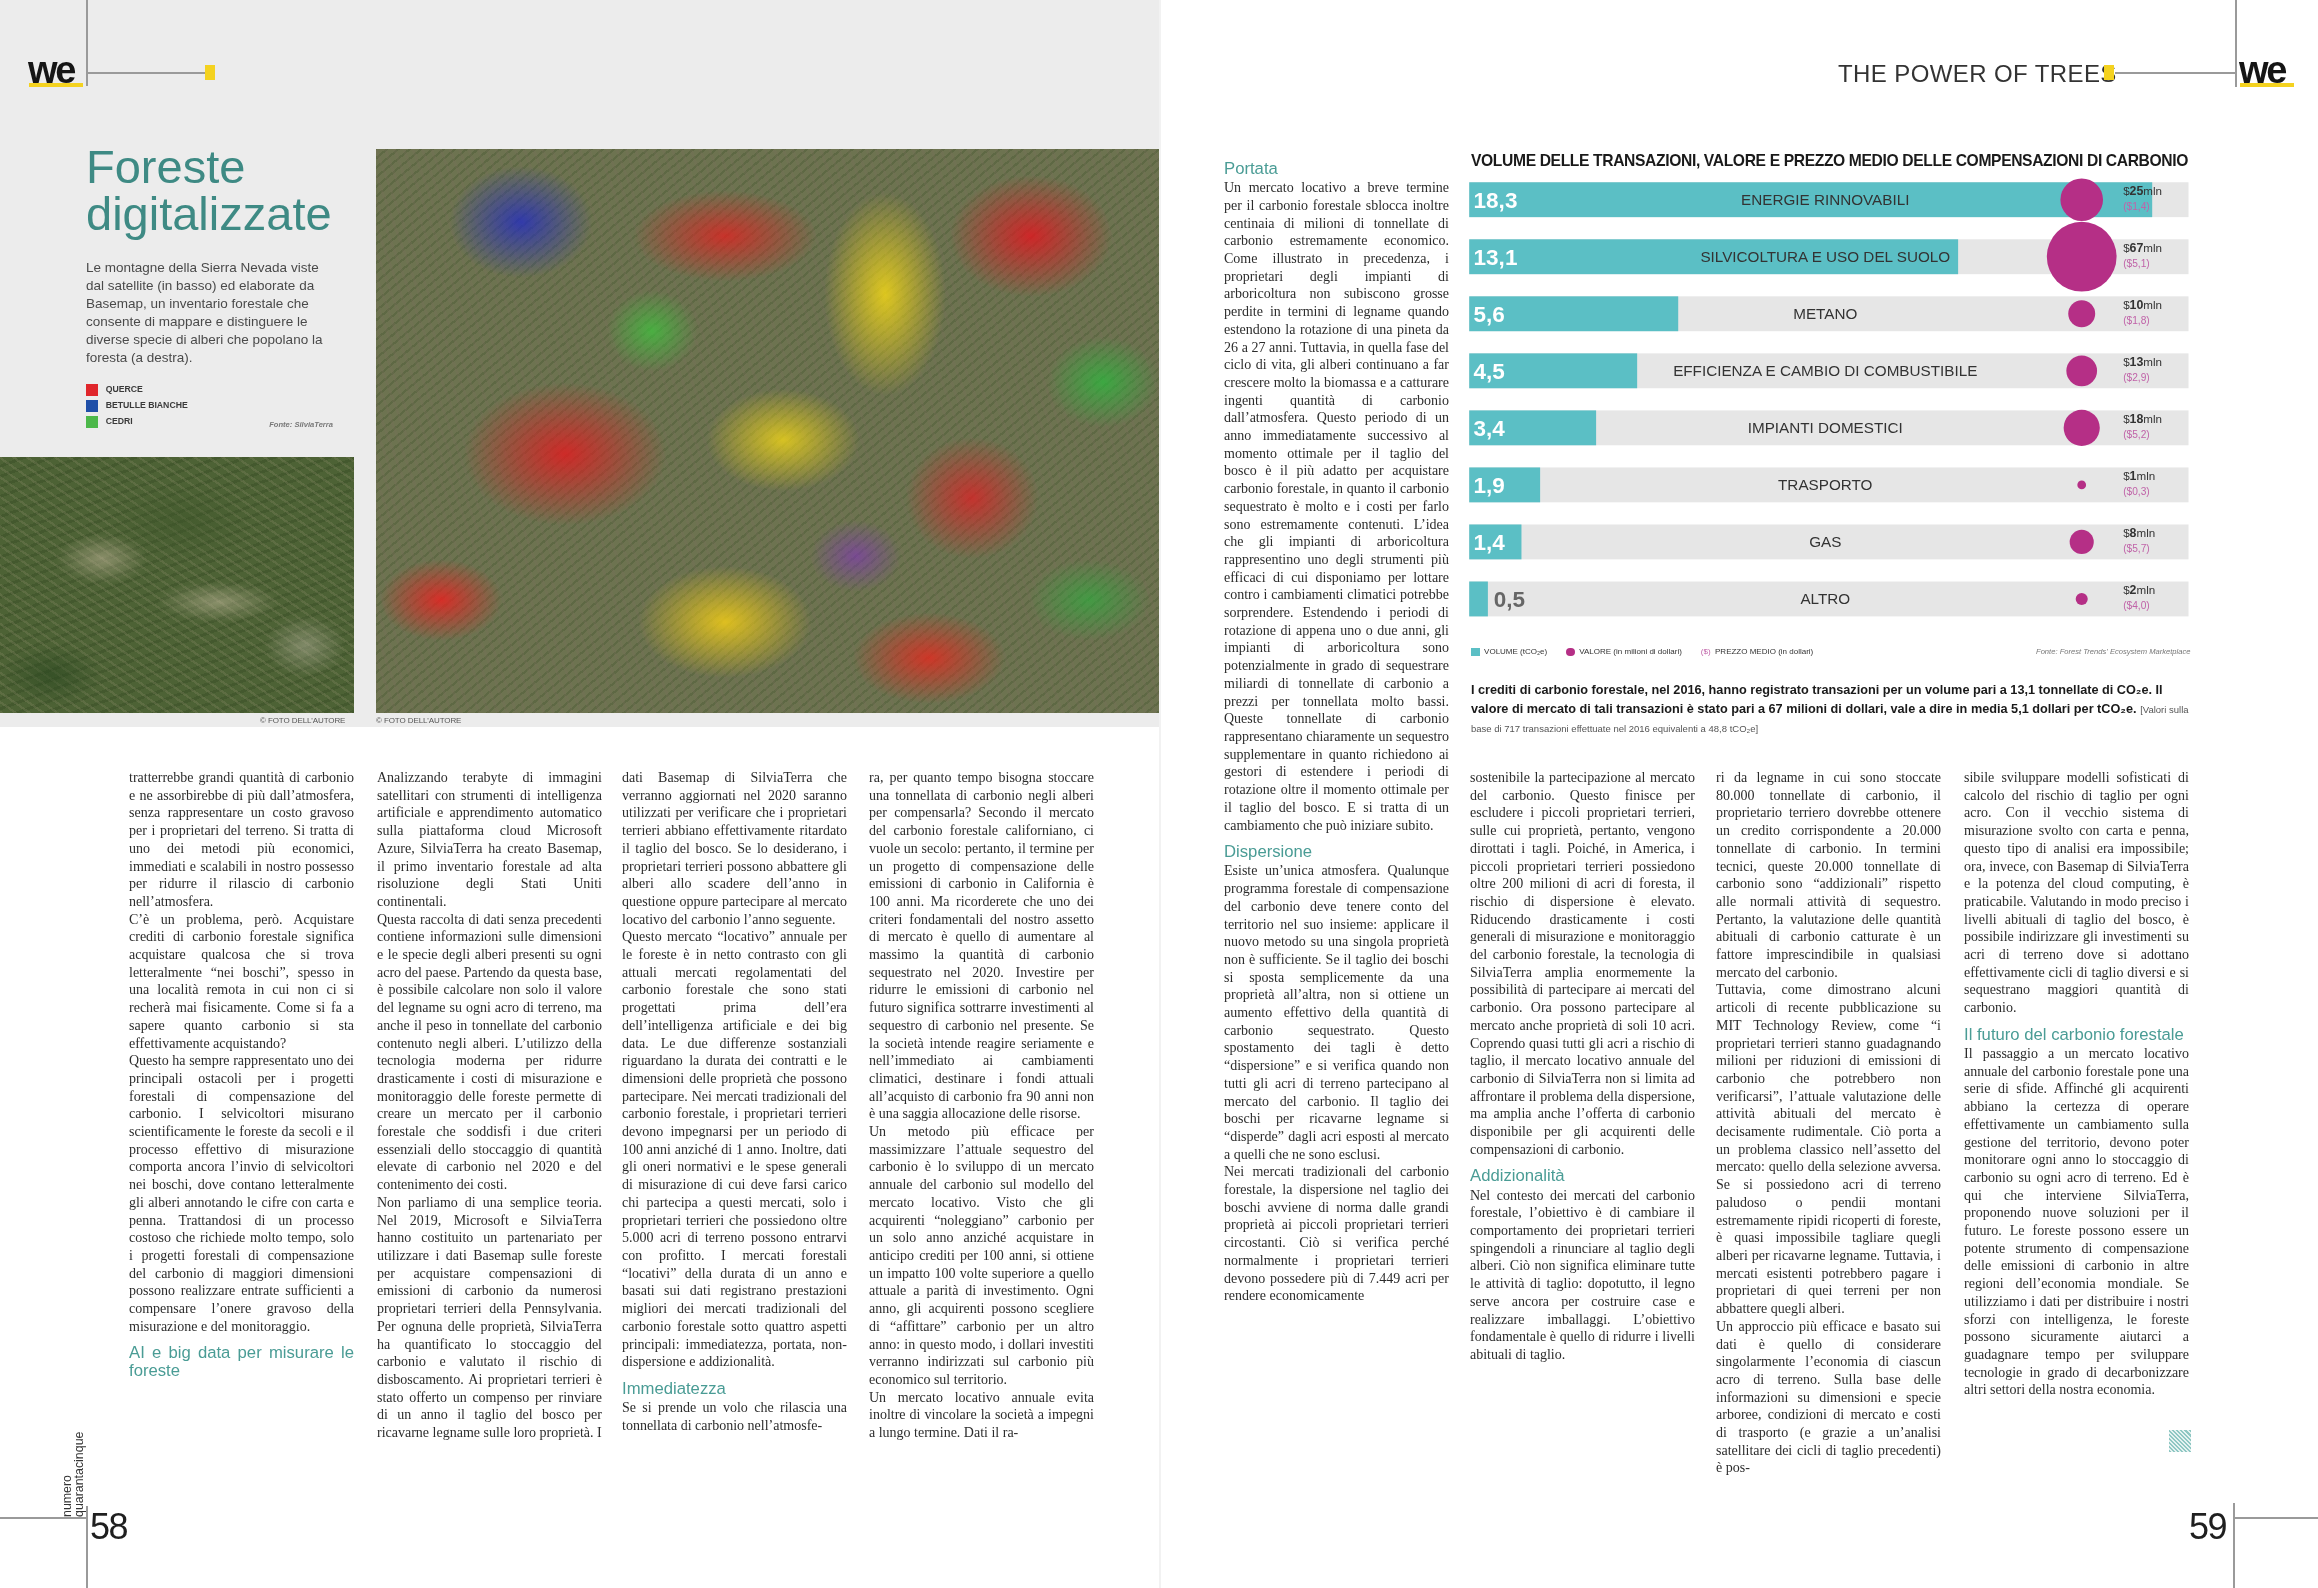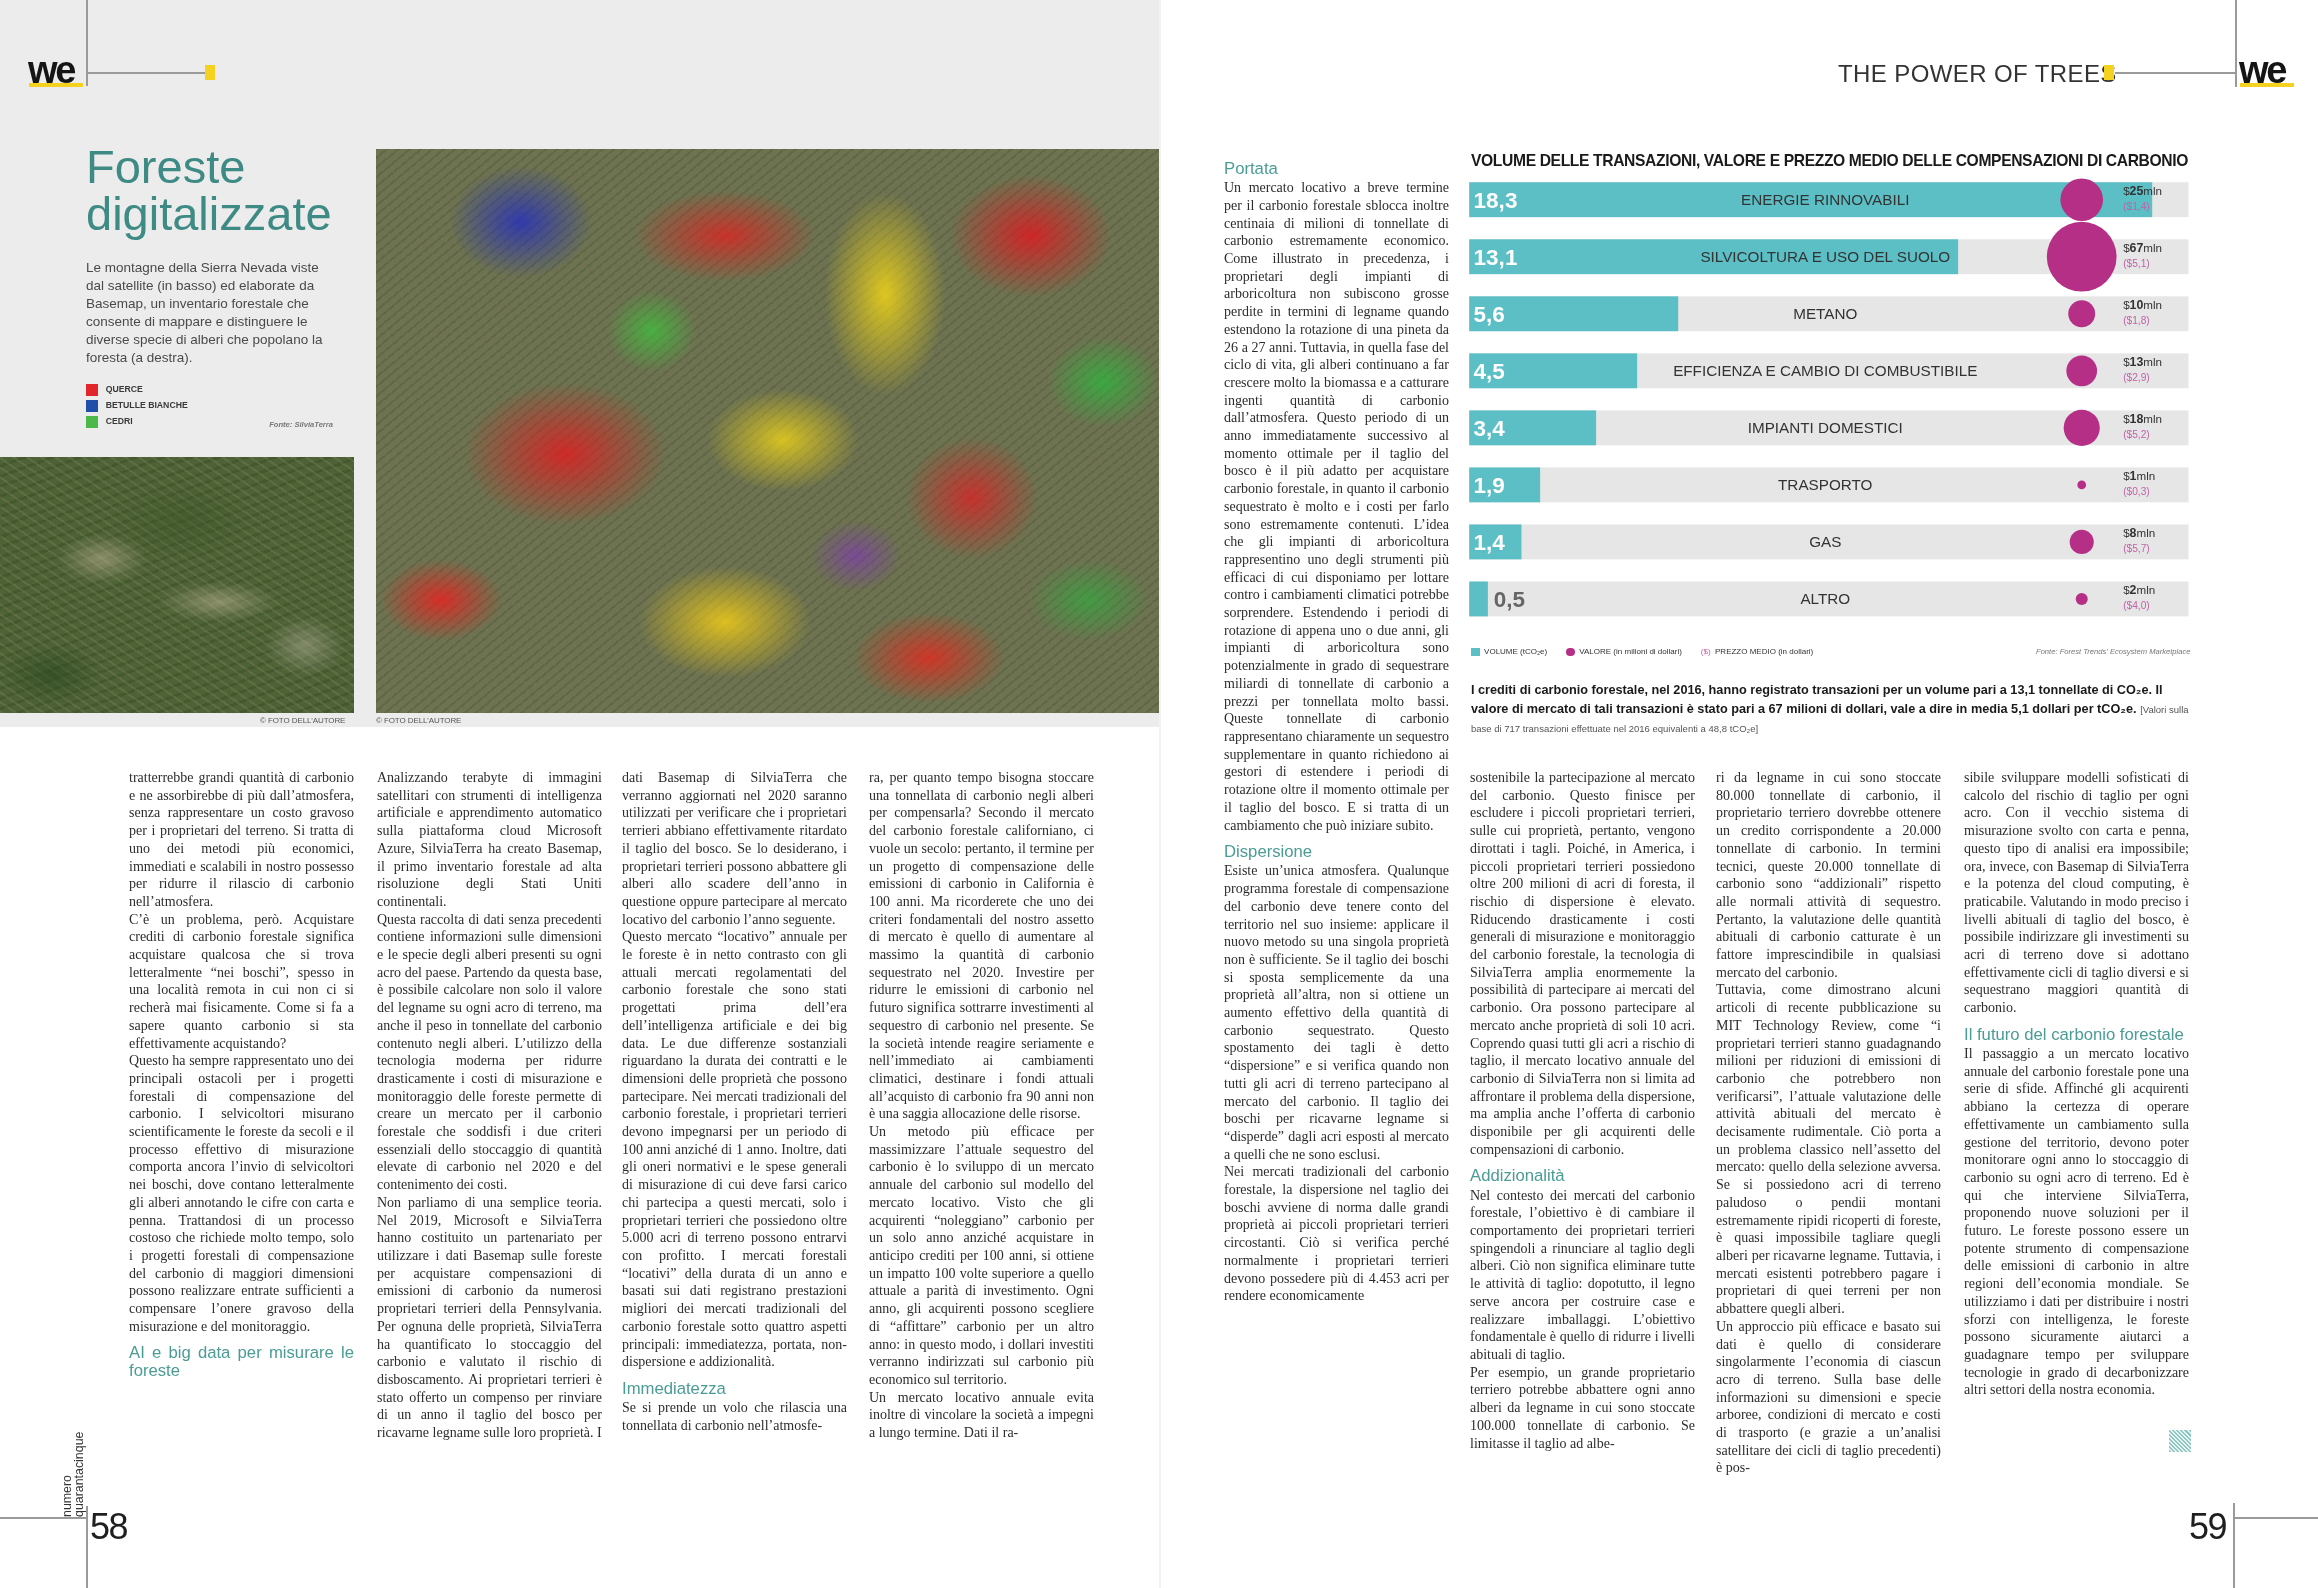--- a/index.html
+++ b/index.html
@@ -153,27 +153,26 @@
     <p class="">ra, per quanto tempo bisogna stoccare una tonnellata di carbonio negli alberi per compensarla? Secondo il mercato del carbonio forestale californiano, ci vuole un secolo: pertanto, il termine per un progetto di compensazione delle emissioni di carbonio in California è 100 anni. Ma ricorderete che uno dei criteri fondamentali del nostro assetto di mercato è quello di aumentare al massimo la quantità di carbonio sequestrato nel 2020. Investire per ridurre le emissioni di carbonio nel futuro significa sottrarre investimenti al sequestro di carbonio nel presente. Se la società intende reagire seriamente e nell’immediato ai cambiamenti climatici, destinare i fondi attuali all’acquisto di carbonio fra 90 anni non è una saggia allocazione delle risorse.</p>
     <p class="">Un metodo più efficace per massimizzare l’attuale sequestro del carbonio è lo sviluppo di un mercato annuale del carbonio sul modello del mercato locativo. Visto che gli acquirenti “noleggiano” carbonio per un solo anno anziché acquistare in anticipo crediti per 100 anni, si ottiene un impatto 100 volte superiore a quello attuale a parità di investimento. Ogni anno, gli acquirenti possono scegliere di “affittare” carbonio per un altro anno: in questo modo, i dollari investiti verranno indirizzati sul carbonio più economico sul territorio.</p>
     <p class="">Un mercato locativo annuale evita inoltre di vincolare la società a impegni a lungo termine. Dati il ra-</p>
   </div>
 
 <div class="abs col" style="left:1224px; top:151px; width:225px;">
     <div class="subhead">Portata</div>
     <p class="">Un mercato locativo a breve termine per il carbonio forestale sblocca inoltre centinaia di milioni di tonnellate di carbonio estremamente economico. Come illustrato in precedenza, i proprietari degli impianti di arboricoltura non subiscono grosse perdite in termini di legname quando estendono la rotazione di una pineta da 26 a 27 anni. Tuttavia, in quella fase del ciclo di vita, gli alberi continuano a far crescere molto la biomassa e a catturare ingenti quantità di carbonio dall’atmosfera. Questo periodo di un anno immediatamente successivo al momento ottimale per il taglio del bosco è il più adatto per acquistare carbonio forestale, in quanto il carbonio sequestrato è molto e i costi per farlo sono estremamente contenuti. L’idea che gli impianti di arboricoltura rappresentino uno degli strumenti più efficaci di cui disponiamo per lottare contro i cambiamenti climatici potrebbe sorprendere. Estendendo i periodi di rotazione di appena uno o due anni, gli impianti di arboricoltura sono potenzialmente in grado di sequestrare miliardi di tonnellate di carbonio a prezzi per tonnellata molto bassi. Queste tonnellate di carbonio rappresentano chiaramente un sequestro supplementare in quanto richiedono ai gestori di estendere i periodi di rotazione oltre il momento ottimale per il taglio del bosco. E si tratta di un cambiamento che può iniziare subito.</p>
     <div class="subhead">Dispersione</div>
     <p class="">Esiste un’unica atmosfera. Qualunque programma forestale di compensazione del carbonio deve tenere conto del territorio nel suo insieme: applicare il nuovo metodo su una singola proprietà non è sufficiente. Se il taglio dei boschi si sposta semplicemente da una proprietà all’altra, non si ottiene un aumento effettivo della quantità di carbonio sequestrato. Questo spostamento dei tagli è detto “dispersione” e si verifica quando non tutti gli acri di terreno partecipano al mercato del carbonio. Il taglio dei boschi per ricavarne legname si “disperde” dagli acri esposti al mercato a quelli che ne sono esclusi.</p>
-    <p class="">Nei mercati tradizionali del carbonio forestale, la dispersione nel taglio dei boschi avviene di norma dalle grandi proprietà ai piccoli proprietari terrieri circostanti. Ciò si verifica perché normalmente i proprietari terrieri devono possedere più di 4.453 acri per rendere economicamente</p>
+    <p class="">Nei mercati tradizionali del carbonio forestale, la dispersione nel taglio dei boschi avviene di norma dalle grandi proprietà ai piccoli proprietari terrieri circostanti. Ciò si verifica perché normalmente i proprietari terrieri devono possedere più di 7.449 acri per rendere economicamente</p>
   </div>
 <div class="abs col" style="left:1470px; top:769px; width:225px;">
     <p class="">sostenibile la partecipazione al mercato del carbonio. Questo finisce per escludere i piccoli proprietari terrieri, sulle cui proprietà, pertanto, vengono dirottati i tagli. Poiché, in America, i piccoli proprietari terrieri possiedono oltre 200 milioni di acri di foresta, il rischio di dispersione è elevato. Riducendo drasticamente i costi generali di misurazione e monitoraggio del carbonio forestale, la tecnologia di SilviaTerra amplia enormemente la possibilità di partecipare ai mercati del carbonio. Ora possono partecipare al mercato anche proprietà di soli 10 acri. Coprendo quasi tutti gli acri a rischio di taglio, il mercato locativo annuale del carbonio di SilviaTerra non si limita ad affrontare il problema della dispersione, ma amplia anche l’offerta di carbonio disponibile per gli acquirenti delle compensazioni di carbonio.</p>
     <div class="subhead">Addizionalità</div>
     <p class="">Nel contesto dei mercati del carbonio forestale, l’obiettivo è di cambiare il comportamento dei proprietari terrieri spingendoli a rinunciare al taglio degli alberi. Ciò non significa eliminare tutte le attività di taglio: dopotutto, il legno serve ancora per costruire case e realizzare imballaggi. L’obiettivo fondamentale è quello di ridurre i livelli abituali di taglio.</p>
-    <p class="">Per esempio, un grande proprietario terriero potrebbe abbattere ogni anno alberi da legname in cui sono stoccate 100.000 tonnellate di carbonio. Se limitasse il taglio ad albe-</p>
   </div>
 <div class="abs col" style="left:1716px; top:769px; width:225px;">
     <p class="">ri da legname in cui sono stoccate 80.000 tonnellate di carbonio, il proprietario terriero dovrebbe ottenere un credito corrispondente a 20.000 tonnellate di carbonio. In termini tecnici, queste 20.000 tonnellate di carbonio sono “addizionali” rispetto alle normali attività di sequestro. Pertanto, la valutazione delle quantità abituali di carbonio catturate è un fattore imprescindibile in qualsiasi mercato del carbonio.</p>
     <p class="">Tuttavia, come dimostrano alcuni articoli di recente pubblicazione su MIT Technology Review, come “i proprietari terrieri stanno guadagnando milioni per riduzioni di emissioni di carbonio che potrebbero non verificarsi”, l’attuale valutazione delle attività abituali del mercato è decisamente rudimentale. Ciò porta a un problema classico nell’assetto del mercato: quello della selezione avversa. Se si possiedono acri di terreno paludoso o pendii montani estremamente ripidi ricoperti di foreste, è quasi impossibile tagliare quegli alberi per ricavarne legname. Tuttavia, i mercati esistenti potrebbero pagare i proprietari di quei terreni per non abbattere quegli alberi.</p>
     <p class="">Un approccio più efficace e basato sui dati è quello di considerare singolarmente l’economia di ciascun acro di terreno. Sulla base delle informazioni su dimensioni e specie arboree, condizioni di mercato e costi di trasporto (e grazie a un’analisi satellitare dei cicli di taglio precedenti) è pos-</p>
   </div>
 <div class="abs col" style="left:1964px; top:769px; width:225px;">
     <p class="">sibile sviluppare modelli sofisticati di calcolo del rischio di taglio per ogni acro. Con il vecchio sistema di misurazione svolto con carta e penna, questo tipo di analisi era impossibile; ora, invece, con Basemap di SilviaTerra e la potenza del cloud computing, è praticabile. Valutando in modo preciso i livelli abituali di taglio del bosco, è possibile indirizzare gli investimenti su acri di terreno dove si adottano effettivamente cicli di taglio diversi e si sequestrano maggiori quantità di carbonio.</p>
     <div class="subhead">Il futuro del carbonio forestale</div>
     <p class="">Il passaggio a un mercato locativo annuale del carbonio forestale pone una serie di sfide. Affinché gli acquirenti abbiano la certezza di operare effettivamente un cambiamento sulla gestione del territorio, devono poter monitorare ogni anno lo stoccaggio di carbonio su ogni acro di terreno. Ed è qui che interviene SilviaTerra, proponendo nuove soluzioni per il futuro. Le foreste possono essere un potente strumento di compensazione delle emissioni di carbonio in altre regioni dell’economia mondiale. Se utilizziamo i dati per distribuire i nostri sforzi con intelligenza, le foreste possono sicuramente aiutarci a guadagnare tempo per sviluppare tecnologie in grado di decarbonizzare altri settori della nostra economia.</p>

